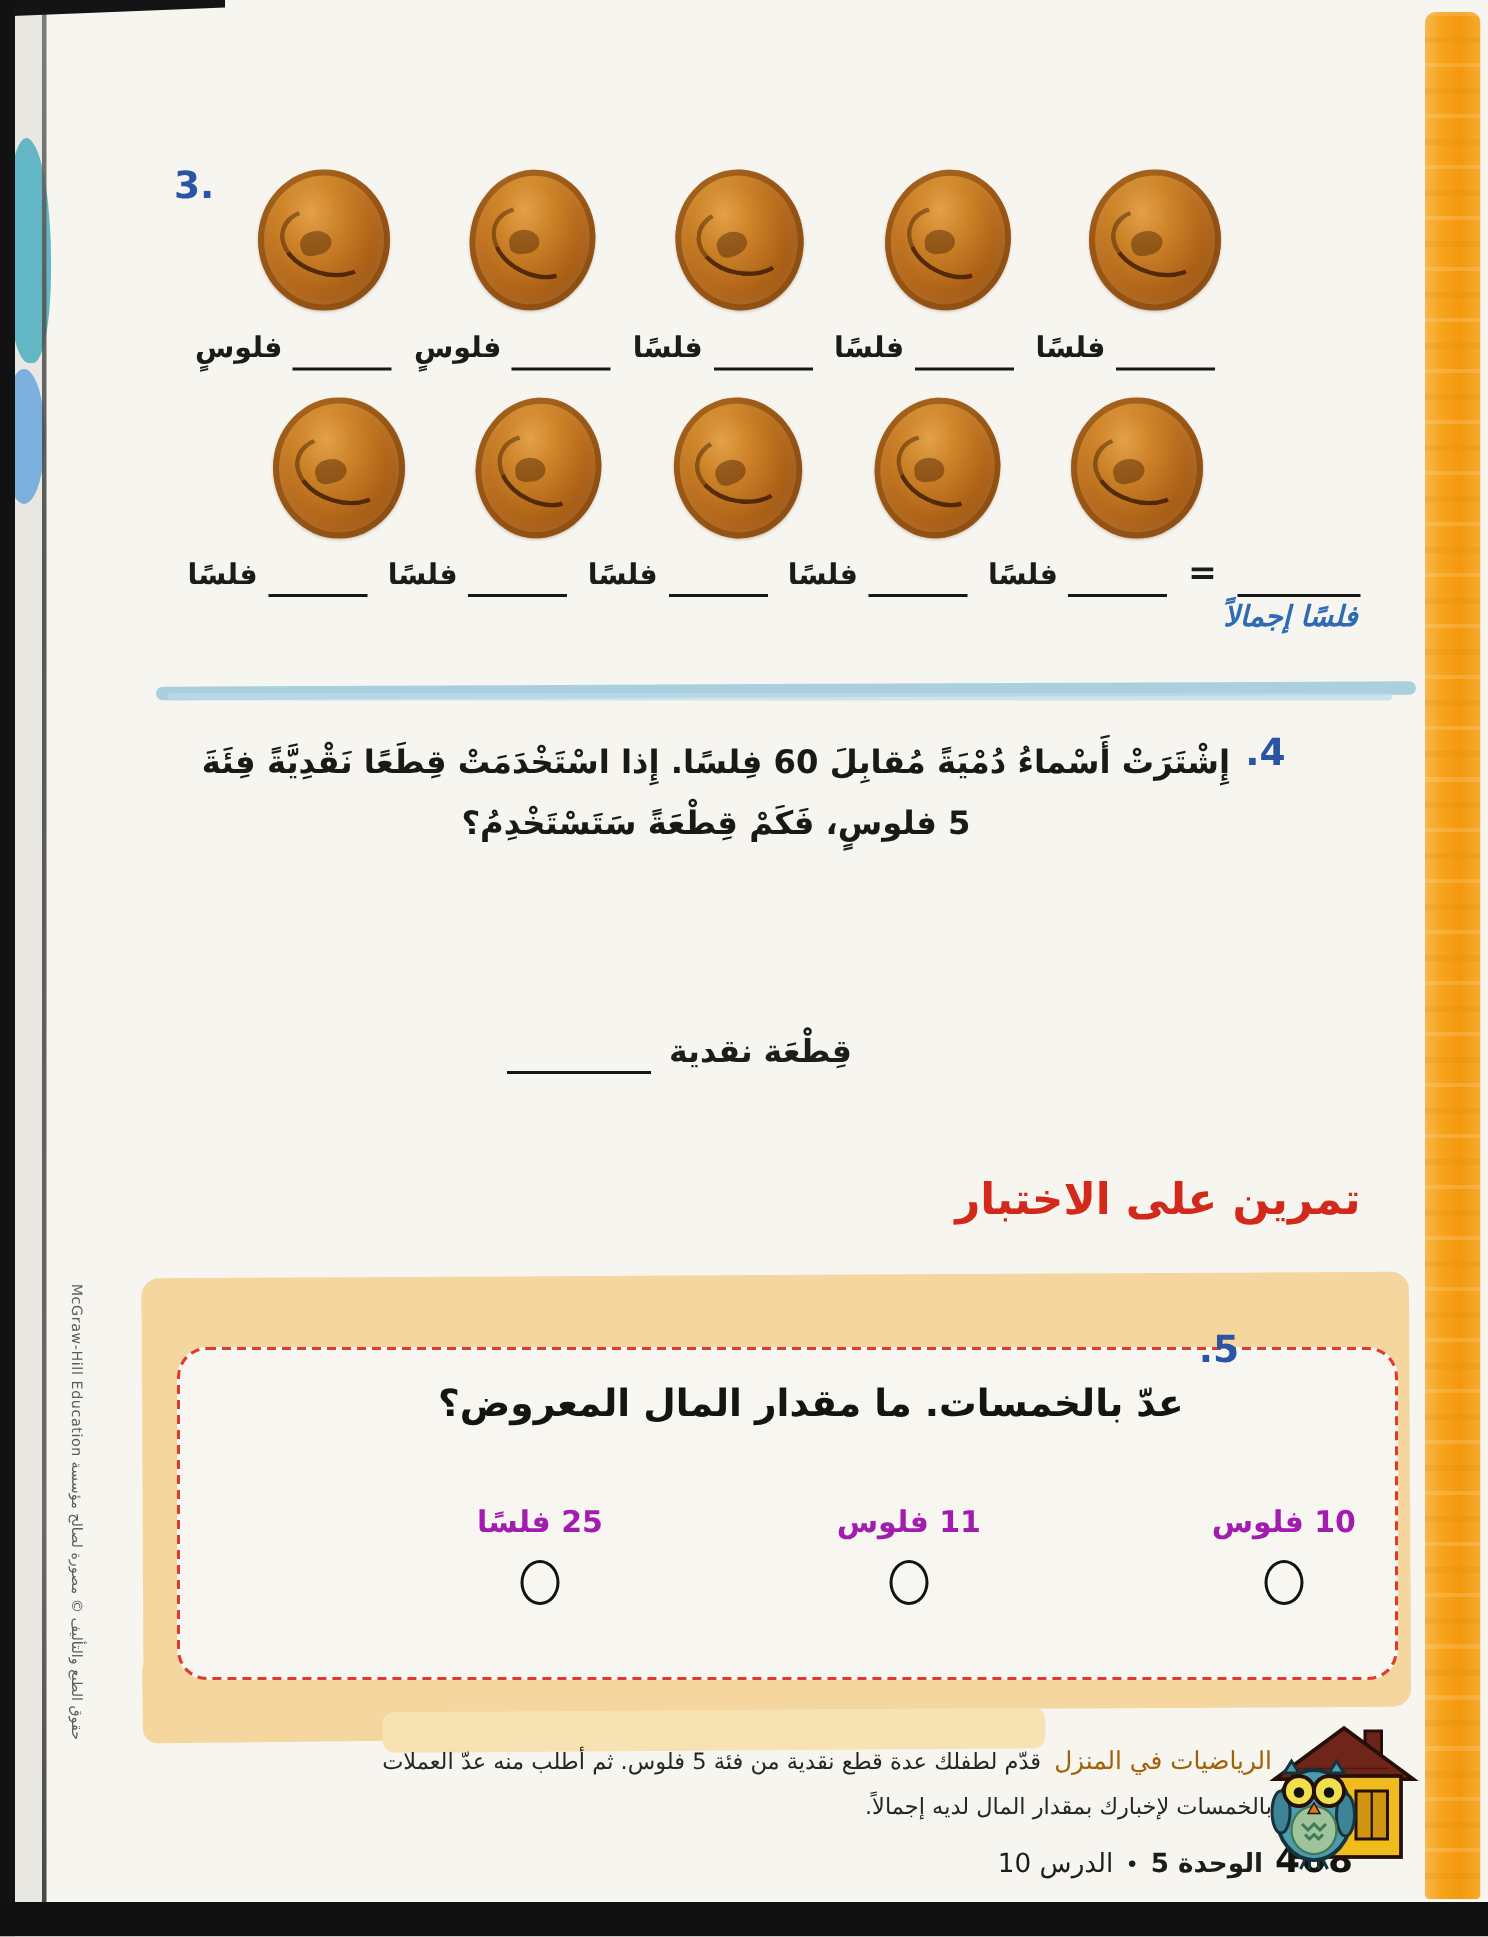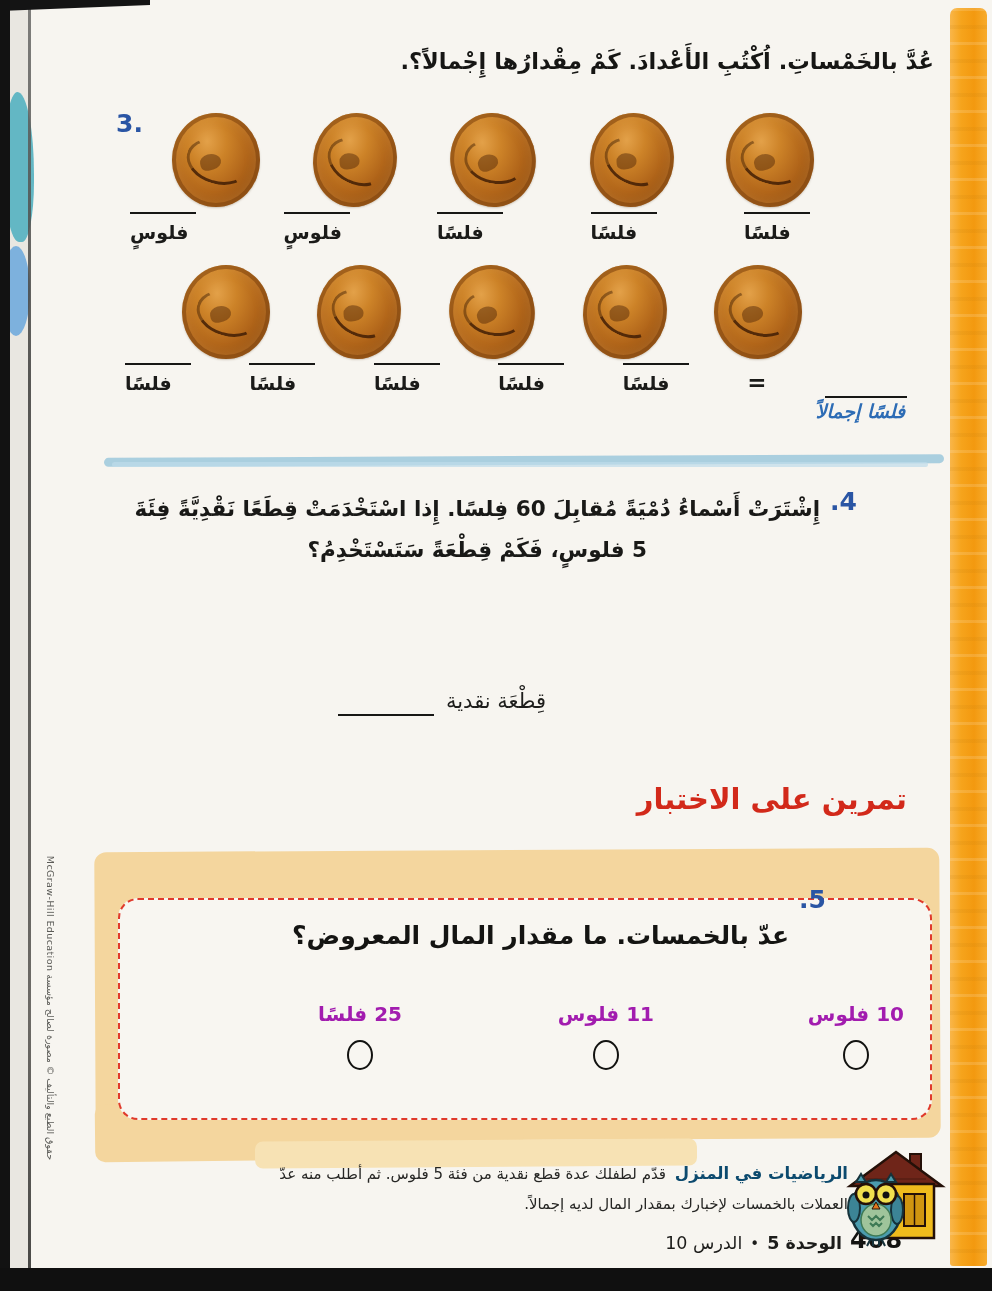--- a/index.html
+++ b/index.html
@@ -55,51 +55,51 @@
   .coin::after{
     content:"";position:absolute;left:32%;top:44%;width:24%;height:17%;
     background:rgba(74,34,6,.45);border-radius:50% 60% 50% 40%;transform:rotate(-14deg);
   }
   .coin:nth-child(2n){transform:rotate(9deg) scaleX(.95);}
   .coin:nth-child(3n){transform:rotate(-7deg) scaleX(.97);}
   
   .blank-row{position:absolute;display:flex;direction:rtl;justify-content:space-between;align-items:flex-end;height:44px;z-index:6;}
   .brow1{left:130px;top:203px;width:680px;}
   .brow2{left:125px;top:354px;width:782px;}
-  .pair{display:flex;direction:rtl;align-items:flex-end;gap:7px;flex-direction:column;}
+  .pair{display:flex;direction:rtl;align-items:flex-end;gap:7px;}
   .blank{display:inline-block;width:66px;height:34px;border-bottom:2.5px solid #171715;}
   .blank.total{width:82px;}
   .blank-label{font-weight:bold;font-size:19px;color:#1b1b19;padding-bottom:4px;white-space:nowrap;}
   .equals{font-weight:bold;font-size:23px;padding-bottom:3px;color:#1b1b19;}
   .contents{display:contents;}
   .total-caption{position:absolute;right:87px;top:400px;direction:rtl;font-weight:bold;font-size:19px;color:#2d6cb5;z-index:6;font-style:italic;}
   
   .divider{position:absolute;left:104px;top:456px;width:840px;height:9px;background:#9cc8dc;border-radius:5px;opacity:.85;transform:rotate(-.25deg);z-index:6;}
   .divider2{position:absolute;left:112px;top:462px;width:816px;height:5px;background:#bedcea;border-radius:4px;opacity:.7;z-index:6;}
   
   .problem4{position:absolute;left:105px;top:488px;width:752px;display:flex;direction:rtl;gap:10px;align-items:flex-start;z-index:6;}
   .p4text{direction:rtl;text-align:center;font-size:21.5px;font-weight:bold;line-height:41px;color:#191917;}
   .answer4{position:absolute;left:338px;top:686px;display:flex;direction:rtl;align-items:flex-end;gap:12px;z-index:6;}
-  .answer4 .unit{font-size:21px;font-weight:normal;padding-bottom:3px;}
+  .answer4 .unit{font-size:21px;font-weight:bold;padding-bottom:3px;}
   .answer4 .blank{width:96px;height:30px;border-bottom-width:2px;}
   
   .test-heading{position:absolute;right:85px;top:782px;direction:rtl;font-size:29px;font-weight:bold;color:#d2291a;z-index:6;letter-spacing:.5px;}
   .hl-main{position:absolute;left:95px;top:850px;width:845px;height:290px;background:#f4d69e;border-radius:12px;transform:rotate(-.3deg);z-index:2;}
   .hl-tail{position:absolute;left:95px;top:1102px;width:428px;height:58px;background:#f4d69e;border-radius:10px;transform:rotate(-.6deg);z-index:2;}
   .hl-home{position:absolute;left:255px;top:1140px;width:442px;height:27px;background:#f7e2b4;border-radius:8px;transform:rotate(-.4deg);z-index:2;}
   .box5{position:absolute;left:118px;top:898px;width:814px;height:222px;background:#f8f6f1;border:2.5px dashed #e03a2c;border-radius:20px;z-index:7;}
   .p5head{position:absolute;right:104px;top:-14px;display:flex;direction:rtl;gap:10px;align-items:flex-start;}
   .p5q{font-size:25px;font-weight:bold;color:#141412;padding-top:2px;white-space:nowrap;margin-top:33px;}
   .options-row{position:absolute;left:196px;top:102px;width:588px;display:flex;direction:rtl;justify-content:space-between;z-index:8;}
   .option{display:flex;flex-direction:column;align-items:center;gap:14px;min-width:88px;}
   .option-label{font-size:20px;font-weight:bold;color:#a21caf;white-space:nowrap;}
   .radio{width:26px;height:30px;border:2.2px solid #121210;border-radius:50%;background:#f8f6f1;}
   
   .math-home-text{position:absolute;left:240px;top:1158px;width:608px;direction:rtl;text-align:right;font-size:15px;line-height:1.95;color:#262624;z-index:6;}
-  .mh-title{color:#0c4a6e;font-weight:bold;font-size:16.5px;margin-left:4px;}
+  .mh-title{color:#a16207;font-weight:normal;font-size:16.5px;margin-left:4px;}
   .owl-house{position:absolute;left:846px;top:1146px;width:100px;height:102px;z-index:8;}
   
   .footer-num{position:absolute;left:850px;top:1226px;font-size:24px;font-weight:bold;color:#131311;letter-spacing:1px;z-index:6;}
   .footer-unit{position:absolute;right:150px;top:1233px;direction:rtl;font-size:17.5px;color:#1c1c1a;z-index:6;display:flex;gap:8px;align-items:baseline;}
   .footer-unit .u{font-weight:bold;}
   .footer-unit .dot{font-size:15px;}
 </style>
 </head>
 <body>
 
@@ -109,21 +109,20 @@
     <div class="blob blob-teal"></div>
     <div class="blob blob-blue"></div>
   </div>
   <div class="gutter"></div>
   <div class="edge-left-black"></div>
   <div class="edge-top-black"></div>
   <div class="stripe-orange"></div>
 
   <div class="copyright">حقوق الطبع والتأليف © مصورة لصالح مؤسسة McGraw-Hill Education</div>
 
-  <div class="instruction">عُدَّ بالخَمْساتِ. اُكْتُبِ الأَعْدادَ. كَمْ مِقْدارُها إِجْمالاً؟.</div>
 
   <div class="pnum p3num">3.</div>
   <div class="coin-row row1">
       <span class="coin"></span>
       <span class="coin"></span>
       <span class="coin"></span>
       <span class="coin"></span>
       <span class="coin"></span>
     </div>
   <div class="blank-row brow1">

